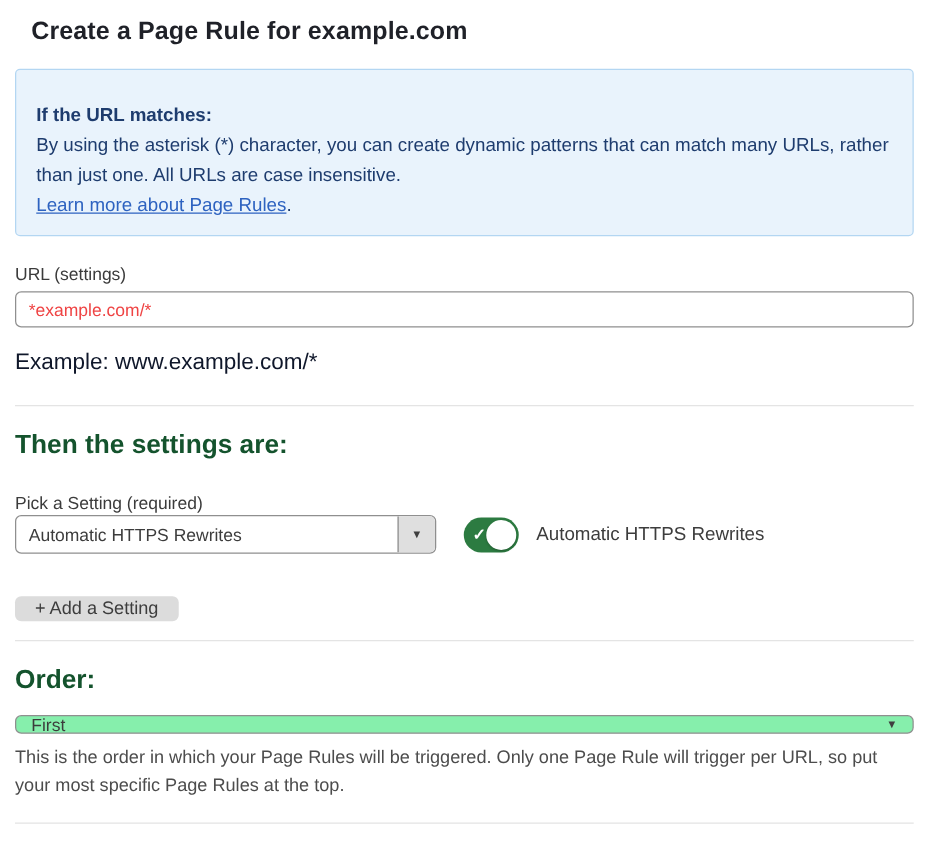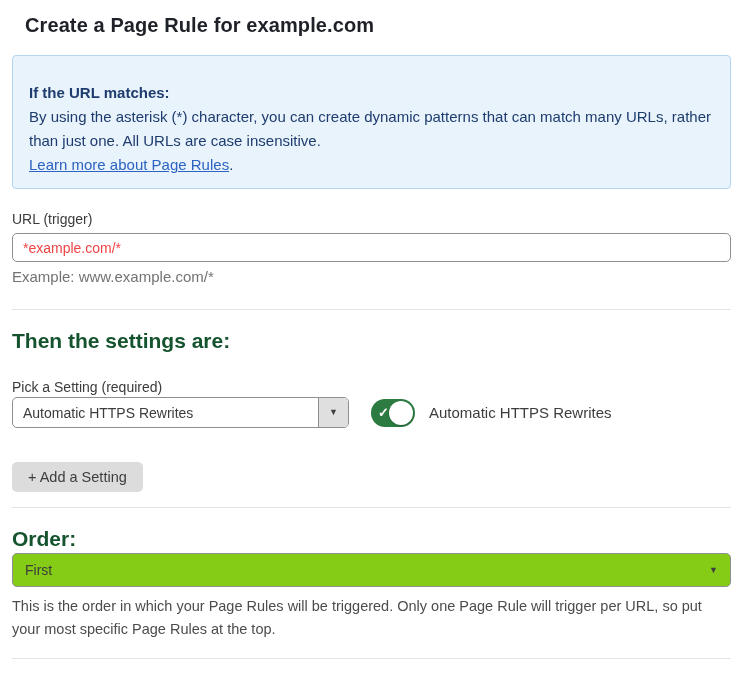--- a/index.html
+++ b/index.html
@@ -56,23 +56,23 @@
     border: 1px solid var(--control_border, #8f8f8f);
     border-radius: 5px;
     padding: 0 10px;
     font-family: "Liberation Sans", sans-serif;
     font-size: 14px;
     color: #ef4444;
     background: #ffffff;
     outline: none;
   }
   .helper-text {
-    margin-top: 6px;
-    font-size: 15px;
-    color: #737373;
+    margin-top: 17px;
+    font-size: 18px;
+    color: #0f172a;
   }
 
   .divider {
     border: none;
     border-top: 1px solid var(--divider, #e4e4e4);
     margin: 0;
   }
   .divider-1 { margin-top: 24px; }
   .divider-2 { margin-top: 15px; }
   .divider-3 { margin-top: 17px; }
@@ -158,41 +158,41 @@
   .toggle-side-label {
     margin-left: 14px;
     font-size: 15px;
     color: #3d3d3d;
   }
 
   .btn {
     display: inline-flex;
     align-items: center;
     justify-content: center;
-    height: 30px;
+    height: 20px;
     border: none;
     border-radius: 5px;
     font-family: "Liberation Sans", sans-serif;
     font-size: 14.5px;
     cursor: pointer;
     padding: 0 16px;
   }
   .btn-gray {
     background: var(--gray_btn_bg, #dcdcdc);
     color: #3d3d3d;
   }
   .add-setting-btn { margin-top: 34px; }
 
   .order-select {
-    margin-top: 2px;
-    height: 34px;
+    margin-top: 16px;
+    height: 15px;
     box-sizing: border-box;
     border: 1px solid var(--control_border, #8f8f8f);
     border-radius: 5px;
-    background: #84cc16;
+    background: #86efac;
     display: flex;
     align-items: center;
     justify-content: space-between;
     padding: 0 12px;
     cursor: pointer;
   }
   .order-select-value { font-size: 14px; color: #3c3c3c; }
 
   .order-helper {
     margin-top: 8px;
@@ -208,21 +208,21 @@
 <div class="container">
 
   <h1 class="page-title">Create a Page Rule for example.com</h1>
 
   <div class="info-box">
     <div class="info-heading">If the URL matches:</div>
     <div class="info-body">By using the asterisk (*) character, you can create dynamic patterns that can match many URLs, rather than just one. All URLs are case insensitive.</div>
     <div><a class="info-link">Learn more about Page Rules</a><span class="info-link-suffix">.</span></div>
   </div>
 
-  <div class="field-label url-label">URL (trigger)</div>
+  <div class="field-label url-label">URL (settings)</div>
   <input class="text-input" type="text" value="*example.com/*" style="">
   <div class="helper-text">Example: www.example.com/*</div>
 
   <hr class="divider divider-1">
 
   <div class="section-heading settings-heading">Then the settings are:</div>
 
   <div class="field-label picker-label">Pick a Setting (required)</div>
 
   <div class="setting-row">

